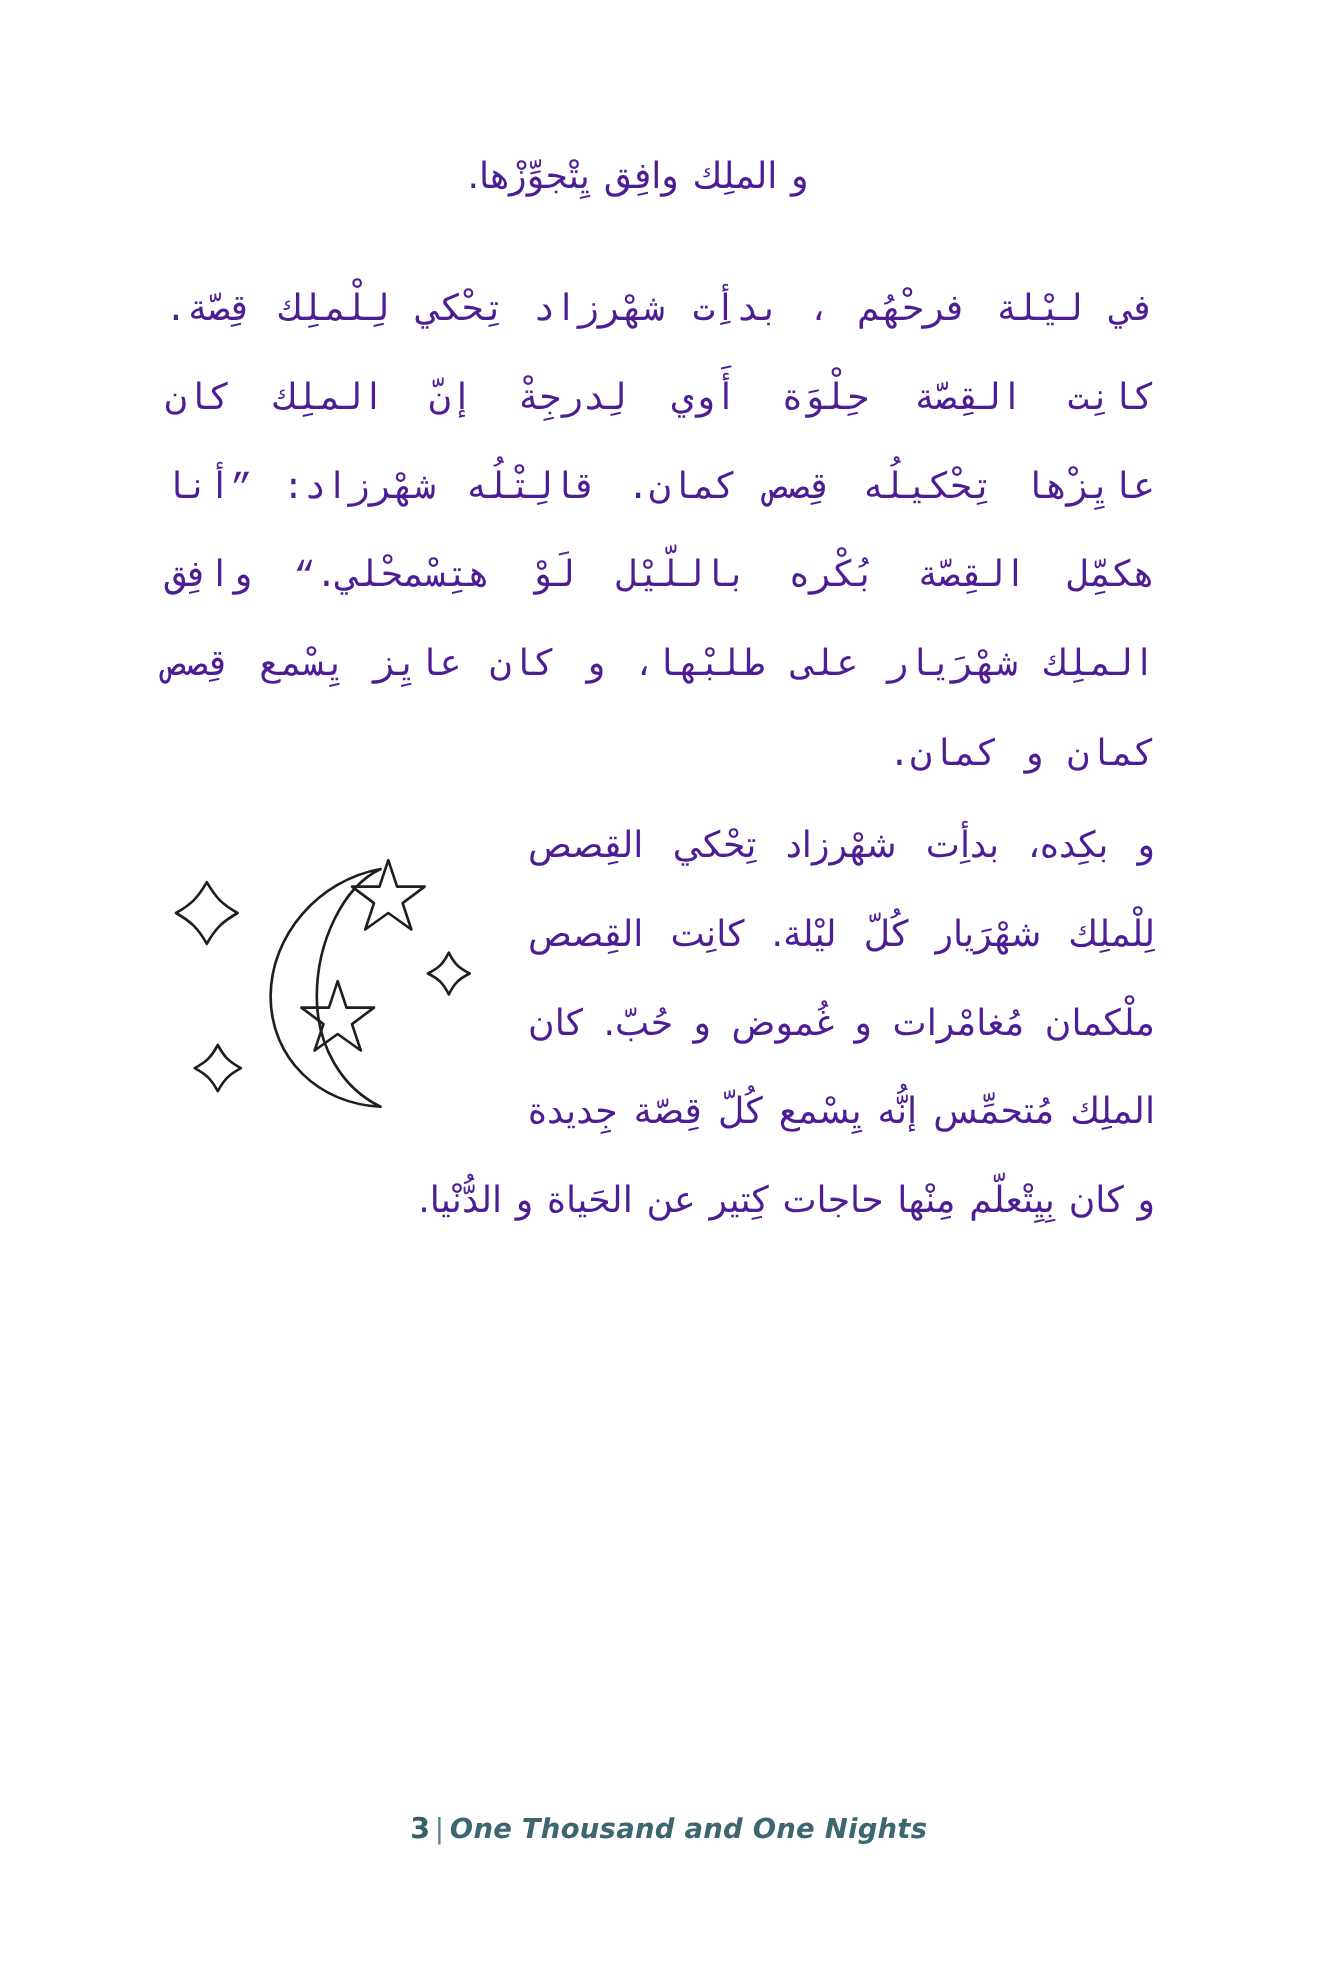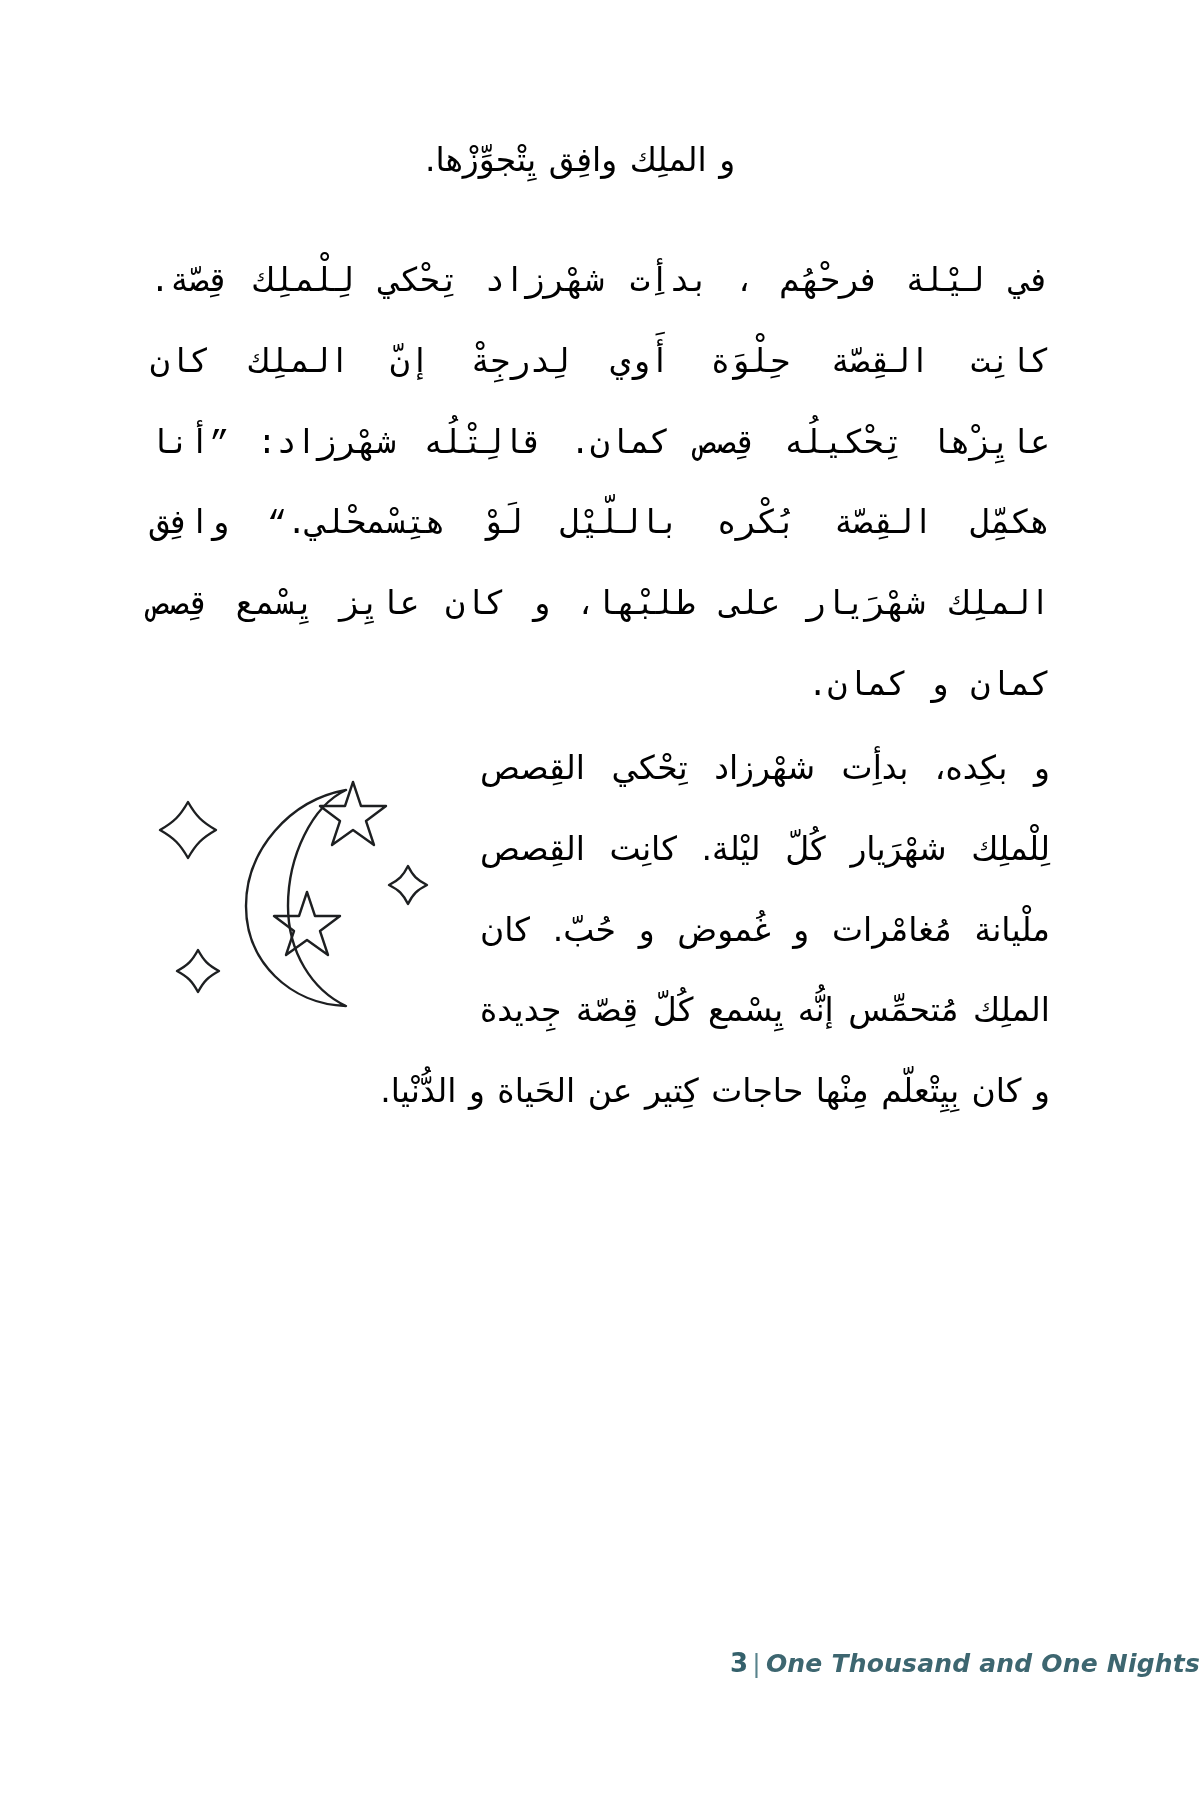--- a/index.html
+++ b/index.html
@@ -22,21 +22,21 @@
   .story {
     position: absolute;
     top: 120px;
     right: 150px;
     left: 150px;
     direction: rtl;
     text-align: right;
   }
 
   .para {
-    color: #000000;
+    color: #4c1d95;
     font-size: 33px;
     line-height: 2.45;
     font-weight: 400;
     direction: rtl;
     unicode-bidi: isolate;
     margin: 0;
     letter-spacing: 0;
     word-spacing: 2px;
   }
 
@@ -85,21 +85,21 @@
     stroke-linejoin: round;
     stroke-linecap: round;
   }
 
   
   .footer {
     position: absolute;
     left: 16px;
     right: 0;
     bottom: 122px;
-    text-align: right;
+    text-align: center;
     direction: ltr;
   }
 
   .footer-inner {
     display: inline-block;
     font-family: "DejaVu Sans", "Liberation Sans", sans-serif;
     font-size: 25px;
     color: #3d6670;
     letter-spacing: 0.2px;
     white-space: nowrap;
@@ -151,21 +151,21 @@
 
         <path d="M258 112 C 263 122, 267 126, 277 131 C 267 136, 263 140, 258 150
                  C 253 140, 249 136, 239 131 C 249 126, 253 122, 258 112 Z"></path>
 
         <polygon points="203,28 211,52 236,52 216,67 224,91 203,76 182,91 190,67 170,52 195,52"></polygon>
 
         <polygon points="157,138 165,162 190,162 170,177 178,201 157,186 136,201 144,177 124,162 149,162"></polygon>
       </svg>
     </div>
 
-    <p class="para para-wrap">و بكِده، بدأِت شهْرزاد تِحْكي القِصص لِلْملِك شهْرَيار كُلّ ليْلة. كانِت القِصص ملْيانة مُغامْرات و غُموض و حُبّ. كان الملِك مُتحمِّس إنُّه يِسْمع كُلّ قِصّة جِديدة و كان بِيِتْعلّم مِنْها حاجات كِتير عن الحَياة و الدُّنْيا.</p>
+    <p class="para para-wrap">و بكِده، بدأِت شهْرزاد تِحْكي القِصص لِلْملِك شهْرَيار كُلّ ليْلة. كانِت القِصص ملْكمان مُغامْرات و غُموض و حُبّ. كان الملِك مُتحمِّس إنُّه يِسْمع كُلّ قِصّة جِديدة و كان بِيِتْعلّم مِنْها حاجات كِتير عن الحَياة و الدُّنْيا.</p>
 
   </div>
 
   <div class="footer">
     <span class="footer-inner"><span class="footer-page-num">3</span><span class="footer-sep">|</span><span class="footer-title">One Thousand and One Nights</span></span>
   </div>
 
 </div>
 
 </body></html>

